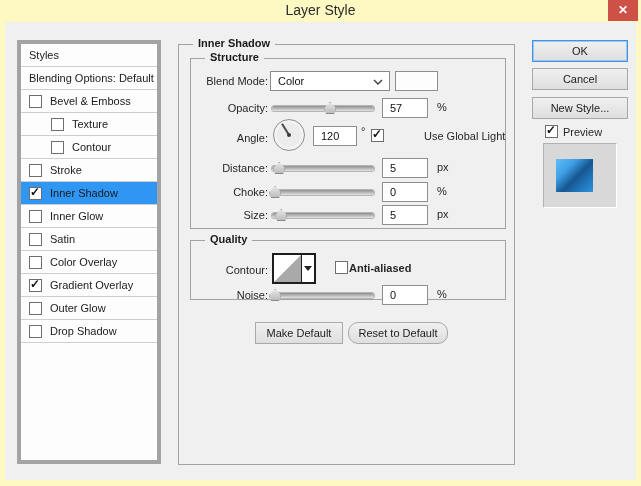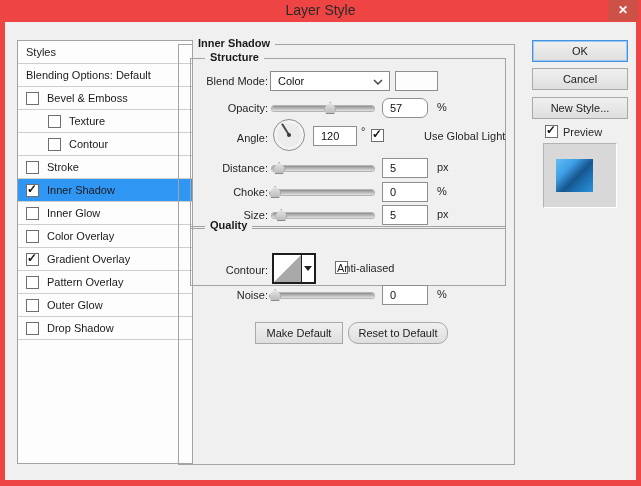--- a/index.html
+++ b/index.html
@@ -1,24 +1,24 @@
 <!DOCTYPE html>
 <html><head>
 <meta charset="utf-8">
 <style>
   * { margin:0; padding:0; box-sizing:border-box; }
   body { font-family:"Liberation Sans", sans-serif; background:#888; }
-  .window { position:relative; width:641px; height:486px; background:#ef4444; overflow:hidden; }
+  .window { position:relative; width:641px; height:486px; background:#fef9c3; overflow:hidden; }
   .titlebar { position:absolute; left:0; top:0; width:641px; height:22px; }
   .titlebar .title { position:absolute; left:0; right:0; top:2px; text-align:center; font-size:14px; color:#2b2b2b; }
   .close-btn { position:absolute; right:3px; top:0; width:30px; height:21px; background:#cd5147; color:#fff; text-align:center; font-size:12px; font-weight:bold; line-height:21px; cursor:default; }
   .content { position:absolute; left:5px; top:22px; width:631px; height:458px; background:#f0f0f0; }
 
   
-  .listbox { position:absolute; left:12px; top:18px; width:176px; height:424px; background:#fdfdfd; border:1px solid #a3a3a3; overflow:hidden; }
+  .listbox { position:absolute; left:12px; top:18px; width:144px; height:424px; background:#fdfdfd; border:4px solid #a3a3a3; overflow:hidden; }
   .lrow { height:23px; display:flex; align-items:center; padding-left:8px; border-bottom:1px solid #cfcfcf; font-size:11px; color:#1a1a1a; }
   .lrow.indent { padding-left:30px; }
   .lrow.selected { background:#3096f3; }
   .lrow .lbl { margin-left:8px; white-space:nowrap; }
   .lrow.plain .lbl { margin-left:0; }
 
   
   .checkbox { position:relative; width:13px; height:13px; background:#fff; border:1px solid #6e6e6e; flex:0 0 13px; display:inline-block; }
   .checkbox .mark { display:none; position:absolute; left:0px; top:-2px; font-size:12px; font-weight:bold; color:#111; line-height:13px; }
   .checkbox.checked .mark { display:block; }
@@ -103,31 +103,31 @@
               <span class="mark">✓</span>
             </span>
             <span class="lbl">Inner Shadow</span>
           </div>
           <div class="lrow item">
             <span class="checkbox"></span>
             <span class="lbl">Inner Glow</span>
           </div>
           <div class="lrow item">
             <span class="checkbox"></span>
+            <span class="lbl">Satin</span>
+          </div>
+          <div class="lrow item">
+            <span class="checkbox"></span>
             <span class="lbl">Color Overlay</span>
           </div>
           <div class="lrow item">
             <span class="checkbox checked">
               <span class="mark">✓</span>
             </span>
             <span class="lbl">Gradient Overlay</span>
-          </div>
-          <div class="lrow item">
-            <span class="checkbox"></span>
-            <span class="lbl">Pattern Overlay</span>
           </div>
           <div class="lrow item">
             <span class="checkbox"></span>
             <span class="lbl">Outer Glow</span>
           </div>
           <div class="lrow item">
             <span class="checkbox"></span>
             <span class="lbl">Drop Shadow</span>
           </div>
         </div>
@@ -147,21 +147,21 @@
       <svg width="10" height="7">
           <polyline points="1,1 5,5 9,1" stroke="#444" stroke-width="1.5" fill="none"></polyline>
         </svg>
     </div>
     <div class="swatch"></div>
 
     <span class="flabel" style="left:178px; top:79px;">Opacity:</span>
     <div class="track" style="left:267px; top:84px;">
       <div class="thumb" style="left: 57%;"></div>
     </div>
-    <div class="numbox" style="left:377px; top:76px;border-radius:7px;">57</div>
+    <div class="numbox" style="left:377px; top:76px;">57</div>
     <span class="unit" style="left:432px; top:79px;">%</span>
 
     <span class="flabel" style="left:178px; top:109px;">Angle:</span>
     <svg class="dial" viewBox="0 0 34 34">
       <circle cx="17" cy="17" r="15.5" fill="#f3f3f3" stroke="#8f8f8f" stroke-width="1"></circle>
       <circle cx="17" cy="17" r="12" fill="#ececec" stroke="none"></circle>
       <line x1="17" y1="17" x2="10" y2="5.8" stroke="#4a4a4a" stroke-width="2"></line>
       <circle cx="17" cy="17" r="2" fill="#3a3a3a"></circle>
     </svg>
     <div class="numbox" style="left:308px; top:104px; width:44px;">120</div>
@@ -185,40 +185,40 @@
     <div class="numbox" style="left:377px; top:160px;">0</div>
     <span class="unit" style="left:432px; top:163px;">%</span>
 
     <span class="flabel" style="left:178px; top:186px;">Size:</span>
     <div class="track" style="left:267px; top:191px;">
       <div class="thumb" style="left: 9%;"></div>
     </div>
     <div class="numbox" style="left:377px; top:183px;">5</div>
     <span class="unit" style="left:432px; top:186px;">px</span>
 
-    <div class="group" style="left:185px; top:204px; width:316px; height:60px;">
+    <div class="group" style="left:185px; top:218px; width:316px; height:60px;">
       <span class="legend">Quality</span>
     </div>
 
     <span class="flabel" style="left:178px; top:241px;">Contour:</span>
     <div class="contour">
       <div class="thumbpane">
         <svg width="27" height="27">
             <rect width="27" height="27" fill="#fff"></rect>
             <polygon points="0,27 27,0 27,27" fill="#a9a9a9"></polygon>
           </svg>
       </div>
       <div class="arrowpane">
         <span class="tri-down"></span>
       </div>
     </div>
     <span class="checkbox abs-cb" style="left:330px; top:239px;">
       
     </span>
-    <span class="inline-label" style="left:332px; top:240px;">Anti-aliased</span>
+    <span class="inline-label" style="left:344px; top:240px;font-weight:bold;">Anti-aliased</span>
 
     <span class="flabel" style="left:178px; top:266px;text-align:right;">Noise:</span>
     <div class="track" style="left:267px; top:271px;">
       <div class="thumb" style="left: 3%;"></div>
     </div>
     <div class="numbox" style="left:377px; top:263px;">0</div>
     <span class="unit" style="left:432px; top:266px;">%</span>
 
     <div class="btn" style="left:250px; top:300px; width:88px;">Make Default</div>
     <div class="btn" style="left:343px; top:300px; width:100px;border-radius:10px;">Reset to Default</div>

